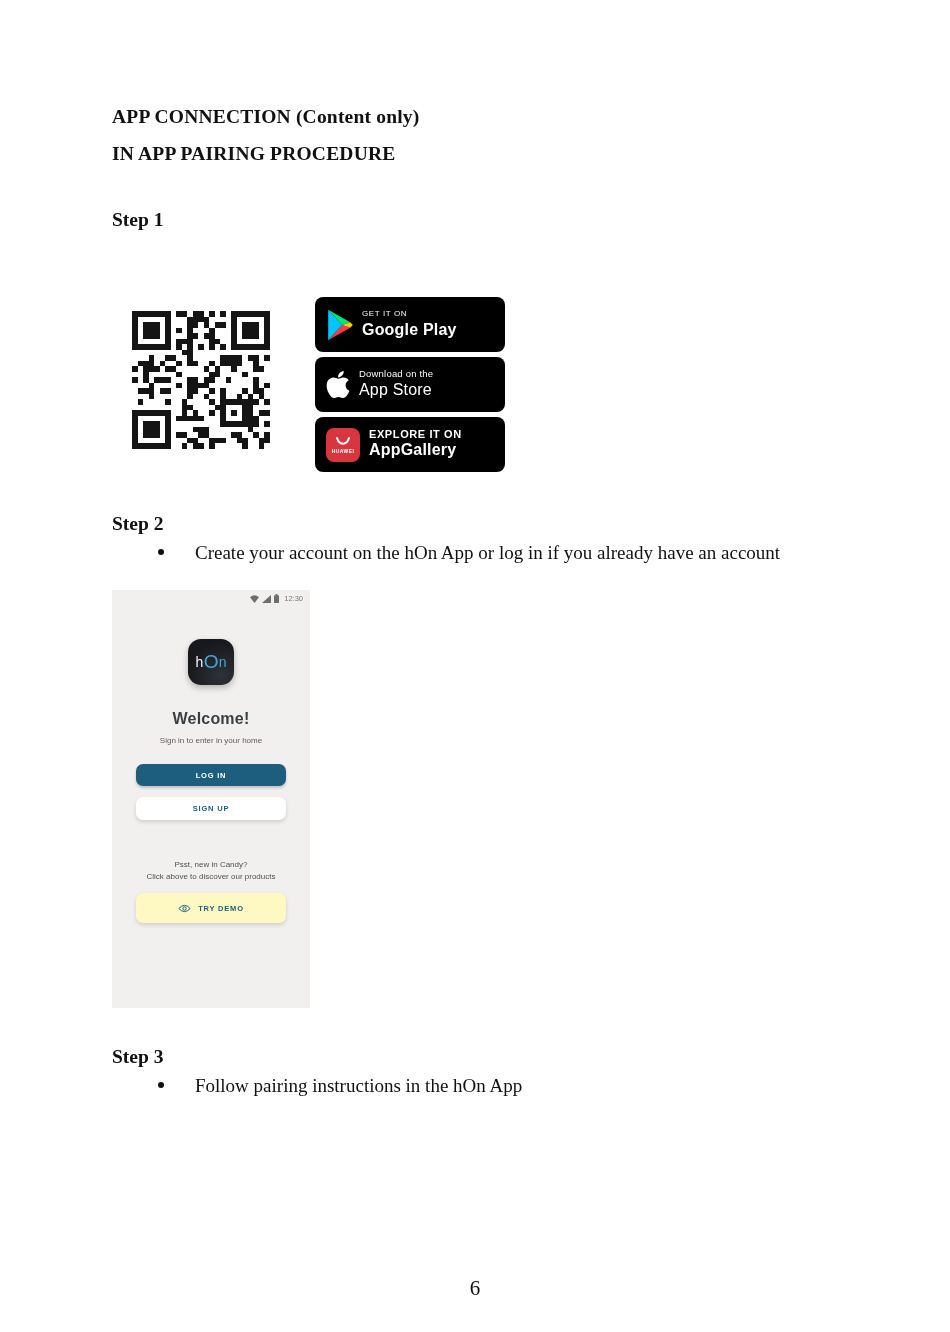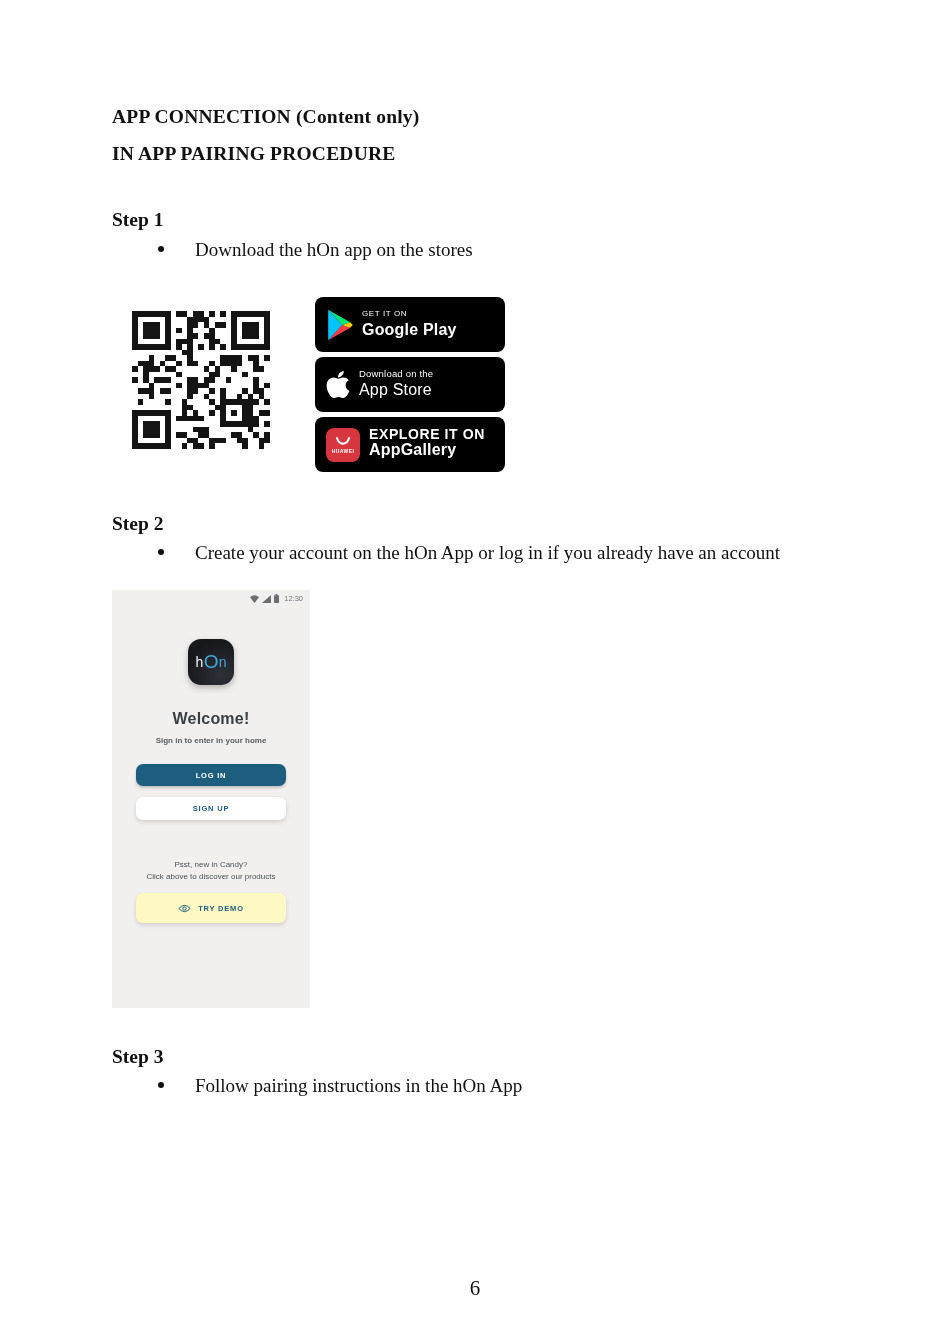--- a/index.html
+++ b/index.html
@@ -25,21 +25,21 @@
   
   .badges { position:absolute; left:315px; top:297px; width:190px; display:flex; flex-direction:column; }
   .badge {
     width:190px; height:55px; background:#000; border-radius:8px; margin-bottom:5px;
     display:flex; align-items:center; padding-left:11px; color:#fff;
     font-family:"Liberation Sans", sans-serif; cursor:pointer;
   }
   .badge-icon { flex:0 0 auto; display:flex; align-items:center; justify-content:center; }
   .badge-texts { margin-left:9px; display:flex; flex-direction:column; justify-content:center; }
   .badge-tagline { font-size:8px; letter-spacing:0.6px; line-height:10px; }
-  .badge-tagline.small-caps { font-size:14px; font-weight:bold; }
+  .badge-tagline.small-caps { font-size:11px; font-weight:bold; }
   .badge-name { font-size:16px; font-weight:bold; line-height:22px; letter-spacing:0.2px; white-space:nowrap; }
   .badge-name.thin { font-weight:normal; }
   .as-tagline { font-size:9.5px; letter-spacing:0.2px; line-height:11px; }
   .huawei-box {
     width:34px; height:34px; border-radius:8px; background:#d8363f;
     display:flex; flex-direction:column; align-items:center; justify-content:center;
   }
   .huawei-label { font-size:5px; font-weight:bold; letter-spacing:0.45px; color:#fff; margin-top:1px; font-family:"Liberation Sans",sans-serif; }
 
   
@@ -54,21 +54,21 @@
     width:46px; height:46px; border-radius:13px;
     background:radial-gradient(circle at 72% 78%, #2e3138, #17181c 70%);
     display:flex; align-items:center; justify-content:center;
     box-shadow:0 3px 6px rgba(0,0,0,0.25);
   }
   .hon-text { display:flex; align-items:center; font-family:"Liberation Sans",sans-serif; }
   .hon-h { color:#f5f5f5; font-size:14px; }
   .hon-o { color:#45a5d7; font-size:19px; font-weight:300; margin-left:0.5px; }
   .hon-n { color:#45a5d7; font-size:14px; }
   .welcome-title { position:absolute; top:120px; width:100%; text-align:center; font-size:16px; font-weight:bold; color:#3a3f44; letter-spacing:0.2px; }
-  .welcome-subtitle { position:absolute; top:146px; width:100%; text-align:center; font-size:8px; color:#585d61;font-weight:bold; }
+  .welcome-subtitle { position:absolute; top:146px; width:100%; text-align:center; font-size:8px; color:#585d61; }
   .phone-btn {
     position:absolute; left:24px; width:150px; border-radius:7px;
     display:flex; align-items:center; justify-content:center;
     font-size:7.5px; font-weight:bold; letter-spacing:0.8px; cursor:pointer;
   }
   .btn-login { top:174px; height:22px; background:#1d5e7e; color:#ffffff; box-shadow:0 2px 3px rgba(0,0,0,0.2); }
   .btn-signup { top:207px; height:23px; background:#ffffff; color:#1d5e7e; box-shadow:0 2px 4px rgba(0,0,0,0.14); }
   .promo { position:absolute; top:269px; width:100%; text-align:center; font-size:8px; color:#4d5256; line-height:11.5px; }
   .btn-trydemo { top:303px; height:30px; background:#fef9c3; color:#1d5e7e; box-shadow:0 2px 4px rgba(0,0,0,0.14); gap:7px; }
 
@@ -76,24 +76,20 @@
 </style>
 </head>
 <body>
 
 <div class="page">
 
   <div class="doc-title t2">IN APP PAIRING PROCEDURE</div>
   <div class="doc-title t1">APP CONNECTION (Content only)</div>
 
   <div class="step-heading s1">Step 1</div>
-  <div class="bullet-row b1">
-    <div class="bullet-dot"></div>
-    <div class="bullet-text">Download the hOn app on the stores</div>
-  </div>
 
   <div class="qr-wrap">
     <svg id="qr-code-svg" viewBox="0 0 137.5 137.5" shape-rendering="crispEdges">
         <rect x="0.0" y="0.0" width="5.5" height="5.5" fill="#141414"></rect>
         <rect x="5.5" y="0.0" width="5.5" height="5.5" fill="#141414"></rect>
         <rect x="11.0" y="0.0" width="5.5" height="5.5" fill="#141414"></rect>
         <rect x="16.5" y="0.0" width="5.5" height="5.5" fill="#141414"></rect>
         <rect x="22.0" y="0.0" width="5.5" height="5.5" fill="#141414"></rect>
         <rect x="27.5" y="0.0" width="5.5" height="5.5" fill="#141414"></rect>
         <rect x="33.0" y="0.0" width="5.5" height="5.5" fill="#141414"></rect>

